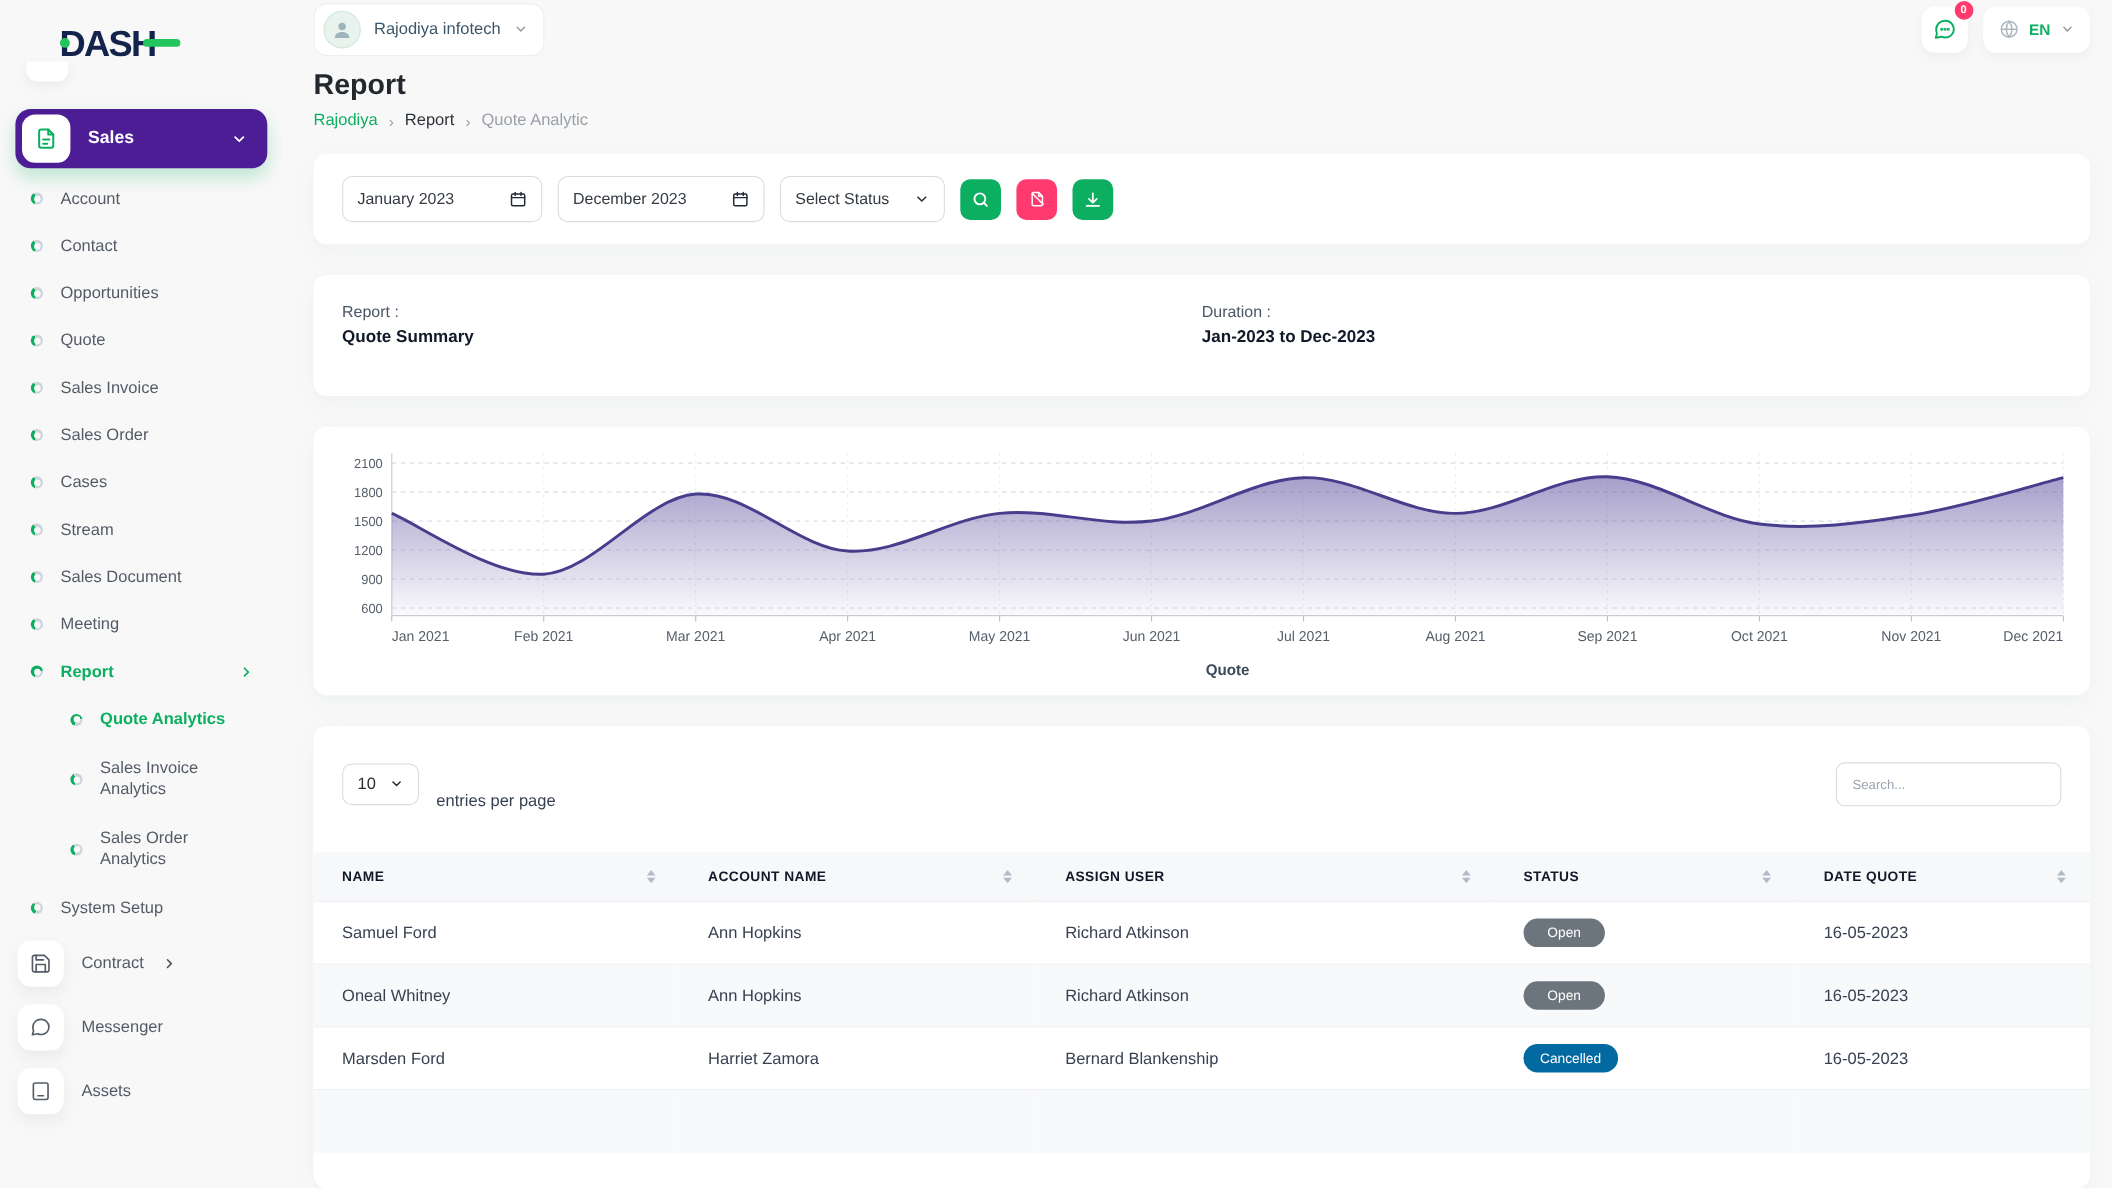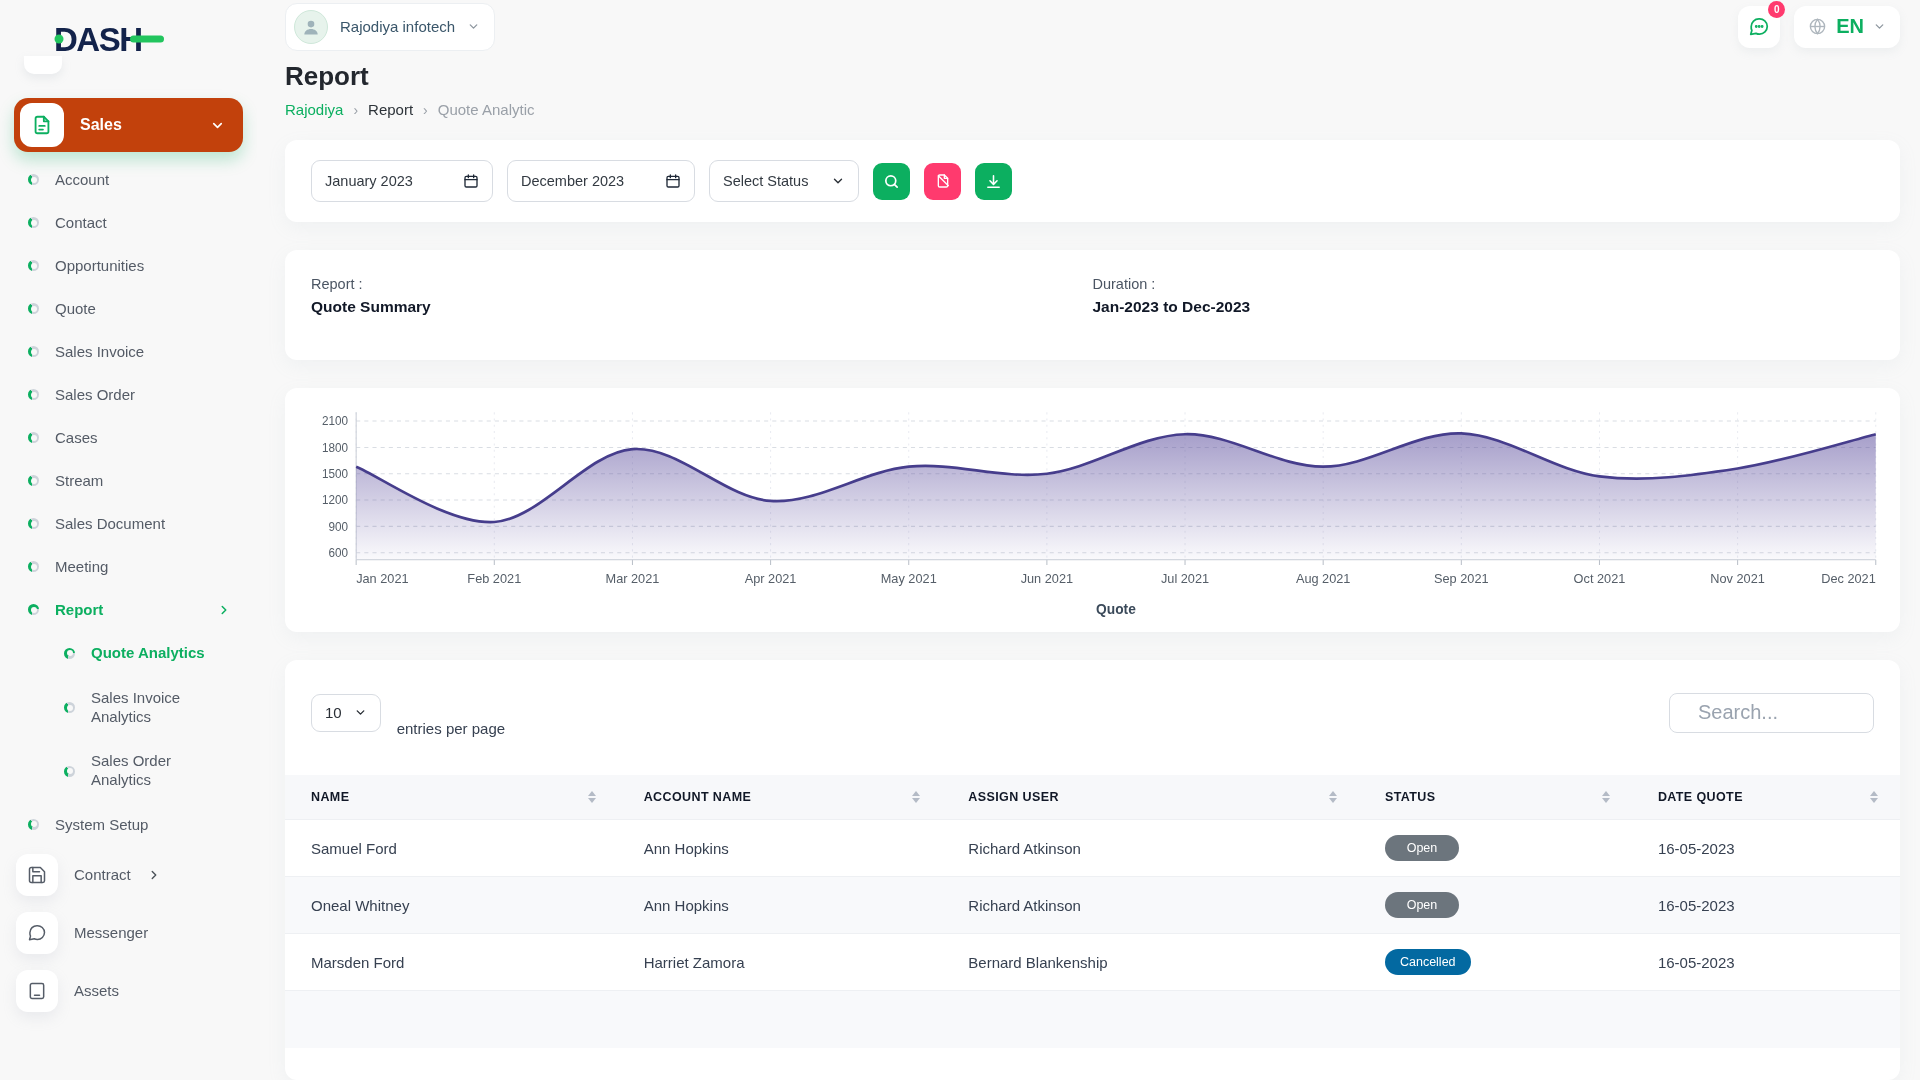--- a/index.html
+++ b/index.html
@@ -5,21 +5,21 @@
   * { margin:0; padding:0; box-sizing:border-box; }
   html,body { width:1920px; height:1080px; overflow:hidden; }
   body { font-family:"Liberation Sans","DejaVu Sans",sans-serif; background:#f8f8f8; color:#2a2f36; }
   .app { display:flex; width:100%; height:100%; }
 
   
   .sidebar { width:257px; flex:0 0 257px; padding:14px 0 0 0; position:relative; }
   .logo-wrap { padding:6px 0 10px 54px; }
   .peek-box { position:absolute; left:24px; top:56px; width:38px; height:18px; background:#fff; border-radius:0 0 10px 10px; box-shadow:0 4px 10px rgba(160,170,185,.18); }
   .side-scroll { padding:24px 14px 0 14px; height:calc(100% - 60px); overflow:hidden; }
-  .sales-btn { display:flex; align-items:center; gap:16px; background:#c2410c; border-radius:14px; padding:6px 18px 6px 6px; height:54px; box-shadow:0 8px 16px rgba(12,175,96,.25); cursor:pointer; }
+  .sales-btn { display:flex; align-items:center; gap:16px; background:#4c1d95; border-radius:14px; padding:6px 18px 6px 6px; height:54px; box-shadow:0 8px 16px rgba(12,175,96,.25); cursor:pointer; }
   .sales-icon-box { width:44px; height:44px; background:#fff; border-radius:12px; display:flex; align-items:center; justify-content:center; }
   .sales-label { color:#fff; font-weight:700; font-size:16px; flex:1; }
   .side-list { margin-top:6px; }
   .side-item { display:flex; align-items:center; gap:16px; padding:13px 12px 13px 14px; font-size:15px; color:#545b66; cursor:pointer; }
   .bullet { width:11px; height:11px; min-width:11px; border-radius:50%; background:conic-gradient(from 200deg,#0CAF60 0 130deg,#cdd3da 130deg 360deg); position:relative; }
   .bullet::after { content:""; position:absolute; inset:2.5px; background:#f8f8f8; border-radius:50%; }
   .bullet.green { background:conic-gradient(from 200deg,#0CAF60 0 240deg,#cdd3da 240deg 360deg); }
   .side-item.active-green { color:#0CAF60; font-weight:700; }
   .side-item .grow { flex:1; }
   .sub-item { padding-left:50px; }
@@ -31,21 +31,21 @@
   
   .main { flex:1; display:flex; flex-direction:column; min-width:0; }
   .topbar { height:70px; display:flex; align-items:center; justify-content:space-between; padding:0 20px 0 28px; }
   .user-pill { display:flex; align-items:center; gap:12px; background:#fff; border:1px solid #eceff2; border-radius:12px; padding:6px 14px 6px 8px; height:48px; cursor:pointer; }
   .avatar { width:34px; height:34px; border-radius:50%; background:#e7f3ec; border:1px solid #cfe8da; display:flex; align-items:center; justify-content:center; overflow:hidden; }
   .user-name { font-size:15px; color:#3a566a; }
   .top-right { display:flex; align-items:center; gap:14px; }
   .chat-btn { position:relative; width:42px; height:42px; background:#fff; border-radius:12px; display:flex; align-items:center; justify-content:center; box-shadow:0 4px 10px rgba(160,170,185,.12); cursor:pointer; }
   .chat-badge { position:absolute; top:-5px; right:-5px; min-width:17px; height:17px; border-radius:9px; background:#FF3A6E; color:#fff; font-size:10px; font-weight:700; display:flex; align-items:center; justify-content:center; padding:0 4px; }
   .lang-pill { display:flex; align-items:center; gap:9px; background:#fff; border-radius:12px; height:42px; padding:0 14px; box-shadow:0 4px 10px rgba(160,170,185,.12); cursor:pointer; }
-  .lang-code { color:#0CAF60; font-weight:700; font-size:20px; }
+  .lang-code { color:#0CAF60; font-weight:700; font-size:14px; }
 
   .content { padding:8px 20px 0 28px; }
   .page-title { font-size:26px; font-weight:700; color:#23272e; }
   .breadcrumb { display:flex; align-items:center; gap:10px; margin-top:9px; font-size:15px; }
   .bc-link { color:#0CAF60; cursor:pointer; }
   .bc-mid { color:#2d3339; cursor:pointer; }
   .bc-cur { color:#9aa0a8; }
   .bc-sep { color:#9aa0a8; font-size:14px; }
 
   .card { background:#fff; border-radius:12px; box-shadow:0 6px 18px rgba(169,184,200,.10); }
@@ -65,21 +65,21 @@
   .sum-value { font-size:15.5px; font-weight:700; color:#111827; margin-top:6px; }
 
   .chart-card { margin-top:28px; height:244px; padding:16px 12px 10px 12px; }
   .chart-card svg { display:block; width:100%; height:100%; }
 
   .table-card { margin-top:28px; height:420px; padding:28px 0 0 0; overflow:hidden; }
   .table-controls { display:flex; align-items:center; justify-content:space-between; padding:0 26px; }
   .entries-wrap { display:flex; align-items:center; gap:16px; }
   .entries-select { display:flex; align-items:center; gap:12px; border:1px solid #d8dce2; border-radius:9px; height:38px; padding:0 13px; font-size:15px; color:#2a2f36; cursor:pointer; }
   .entries-label { font-size:15px; color:#374151;margin-top:32px; }
-  .search-input { width:205px; height:40px; border:1px solid #d8dce2; border-radius:8px; padding:0 28px; font-size:20px; color:#374151; outline:none; font-family:"Liberation Sans","DejaVu Sans",sans-serif; }
+  .search-input { width:205px; height:40px; border:1px solid #d8dce2; border-radius:8px; padding:0 14px; font-size:12px; color:#374151; outline:none; font-family:"Liberation Sans","DejaVu Sans",sans-serif; }
   .search-input::placeholder { color:#9aa3af; }
 
   table.data { width:100%; border-collapse:collapse; margin-top:38px; }
   thead th { background:#f7f8fa; text-align:left; font-size:12.5px; letter-spacing:.4px; color:#111827; font-weight:700; padding:15px 0 15px 26px; text-transform:uppercase; cursor:pointer; }
   th .th-inner { display:flex; align-items:center; justify-content:space-between; padding-right:22px; }
   .sort-icon { display:flex; flex-direction:column; gap:2px; align-items:center; }
   .sort-icon i { width:0; height:0; border-left:4px solid transparent; border-right:4px solid transparent; display:block; }
   .sort-icon .up { border-bottom:5px solid #b4bbc6; }
   .sort-icon .dn { border-top:5px solid #b4bbc6; }
   tbody td { font-size:15px; color:#374151; padding:0 0 0 26px; height:57px; border-top:1px solid #eef0f3; }

